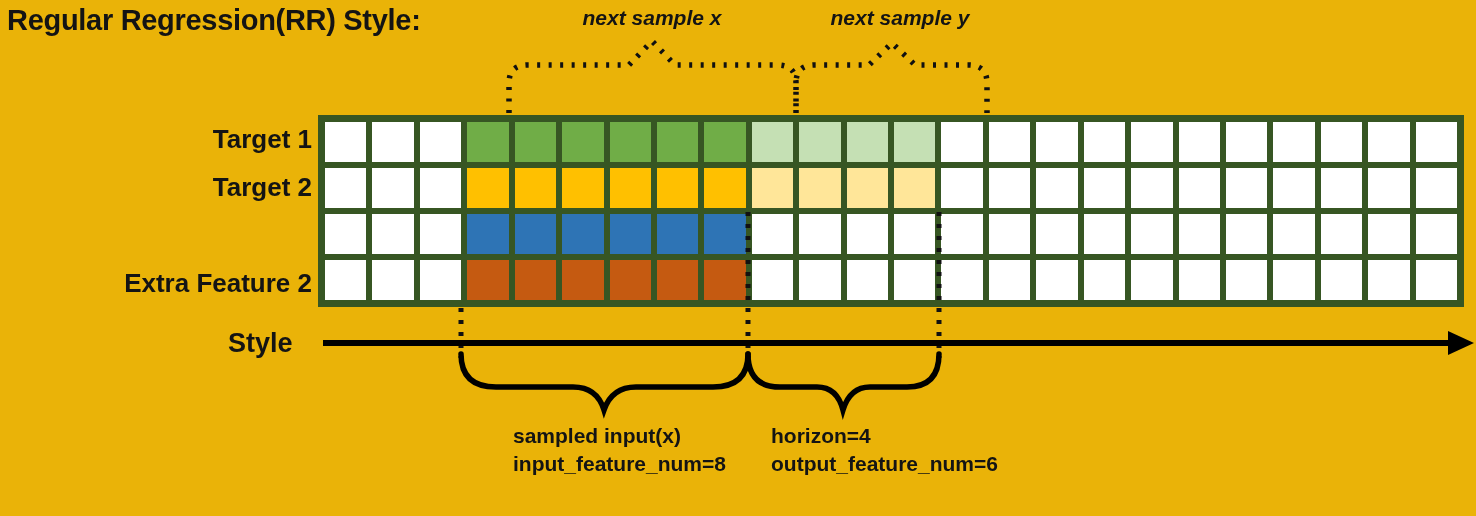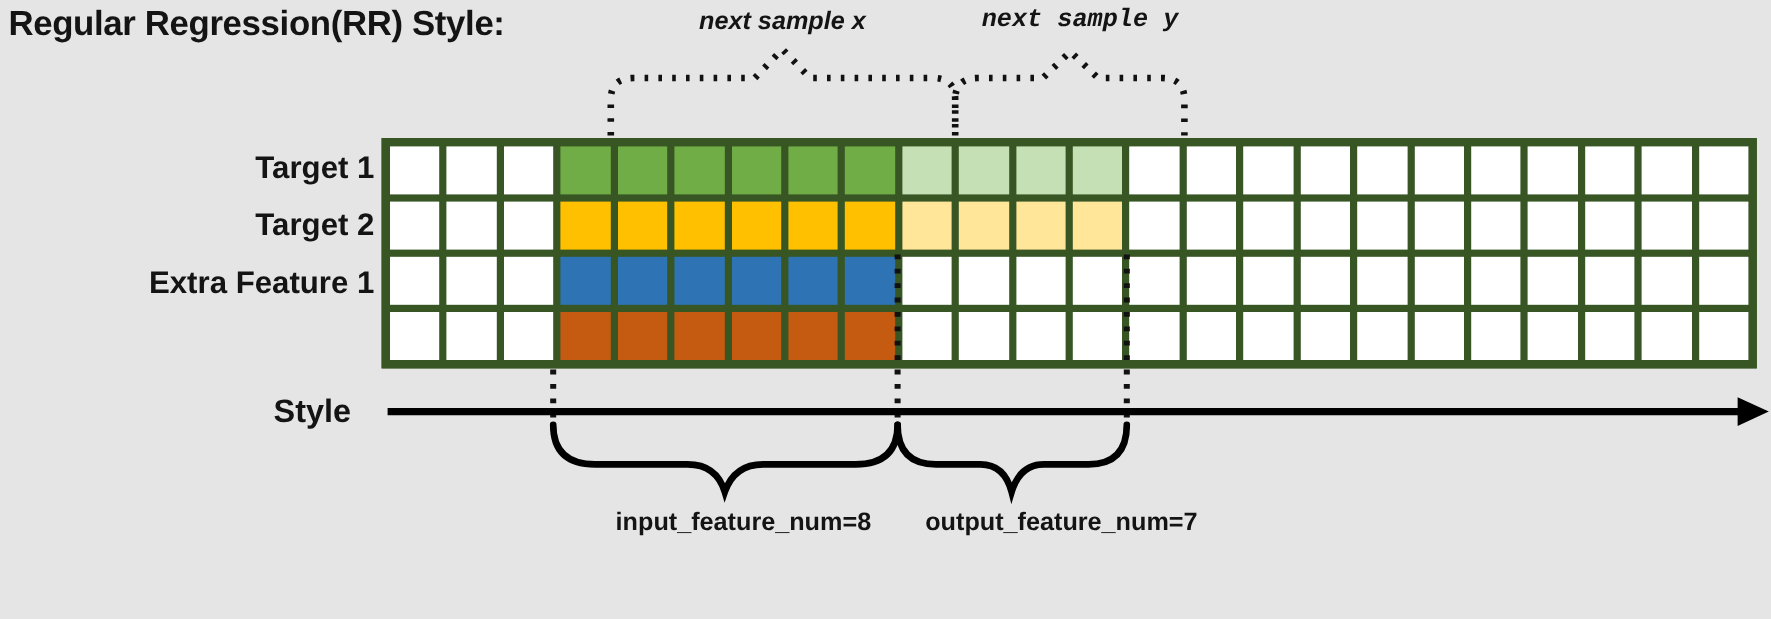--- a/index.html
+++ b/index.html
@@ -1,28 +1,28 @@
 <!DOCTYPE html>
 <html><head>
 <meta charset="utf-8">
 <style>
   html,body{margin:0;padding:0;background:#fff;}
   #canvas{
-    position:relative;width:1476px;height:516px;background:#e5e5e5;overflow:hidden;
+    position:relative;width:1476px;height:516px;background:#eab308;overflow:hidden;
     font-family:"Liberation Sans","DejaVu Sans",sans-serif;color:#141414;
   }
   .title{
     position:absolute;left:7px;top:4px;font-size:29px;font-weight:700;letter-spacing:-0.3px;
   }
   .brace-label{
     position:absolute;top:6px;transform:translateX(-50%);
     font-size:21px;font-style:italic;font-weight:600;white-space:nowrap;
   }
   #label-next-x{left:652px;}
-  #label-next-y{left:900px;font-family:Liberation Mono, monospace;}
+  #label-next-y{left:900px;}
   .row-label{
     position:absolute;right:1164px;height:32px;line-height:32px;
     font-size:26px;font-weight:700;white-space:nowrap;text-align:right;
   }
   #grid{
     position:absolute;left:318px;top:115px;width:1146px;height:192px;
     box-sizing:border-box;display:grid;gap:6px;
     grid-template-rows:repeat(4,1fr);
   }
   .cell{min-width:0;min-height:0;}
@@ -41,21 +41,21 @@
 
 <div id="canvas">
 
   <div class="title">Regular Regression(RR) Style:</div>
 
   <div id="label-next-x" class="brace-label">next sample x</div>
   <div id="label-next-y" class="brace-label">next sample y</div>
 
   <div class="row-label" style="top:123px">Target 1</div>
   <div class="row-label" style="top:171px">Target 2</div>
-  <div class="row-label" style="top:219px">Extra Feature 1</div>
+  <div class="row-label" style="top:267px">Extra Feature 2</div>
 
   <div id="grid" style="background: rgb(55, 86, 35); border: 7px solid rgb(55, 86, 35); grid-template-columns: repeat(24, 1fr);">
       <div class="cell" style="background: rgb(255, 255, 255);"></div>
       <div class="cell" style="background: rgb(255, 255, 255);"></div>
       <div class="cell" style="background: rgb(255, 255, 255);"></div>
       <div class="cell" style="background: rgb(112, 173, 71);"></div>
       <div class="cell" style="background: rgb(112, 173, 71);"></div>
       <div class="cell" style="background: rgb(112, 173, 71);"></div>
       <div class="cell" style="background: rgb(112, 173, 71);"></div>
       <div class="cell" style="background: rgb(112, 173, 71);"></div>
@@ -145,25 +145,27 @@
       <div class="cell" style="background: rgb(255, 255, 255);"></div>
       <div class="cell" style="background: rgb(255, 255, 255);"></div>
       <div class="cell" style="background: rgb(255, 255, 255);"></div>
       <div class="cell" style="background: rgb(255, 255, 255);"></div>
       <div class="cell" style="background: rgb(255, 255, 255);"></div>
     </div>
 
   <div class="time-label">Style</div>
 
   <div id="note-input" class="note-block">
+    <div>sampled input(x)</div>
     <div>input_feature_num=8</div>
   </div>
 
   <div id="note-output" class="note-block">
-    <div>output_feature_num=7</div>
+    <div>horizon=4</div>
+    <div>output_feature_num=6</div>
   </div>
 
   <svg id="overlay" width="1476" height="516" viewBox="0 0 1476 516">
 
     <path d="M 509 113 L 509 83 Q 509 65 528 65 L 629 65 L 652 41 L 675 65 L 777 65 Q 796 65 796 83 L 796 113" fill="none" stroke="#111" stroke-width="5.5" stroke-dasharray="3 8.5"></path>
 
     <path d="M 796 113 L 796 83 Q 796 65 815 65 L 869 65 L 892 43 L 915 65 L 968 65 Q 987 65 987 83 L 987 113" fill="none" stroke="#111" stroke-width="5.5" stroke-dasharray="3 8.5"></path>
 
     <path d="M 461 308 L 461 358" fill="none" stroke="#111" stroke-width="5" stroke-dasharray="4 8"></path>
     <path d="M 748 212 L 748 358" fill="none" stroke="#111" stroke-width="5" stroke-dasharray="4 8"></path>

